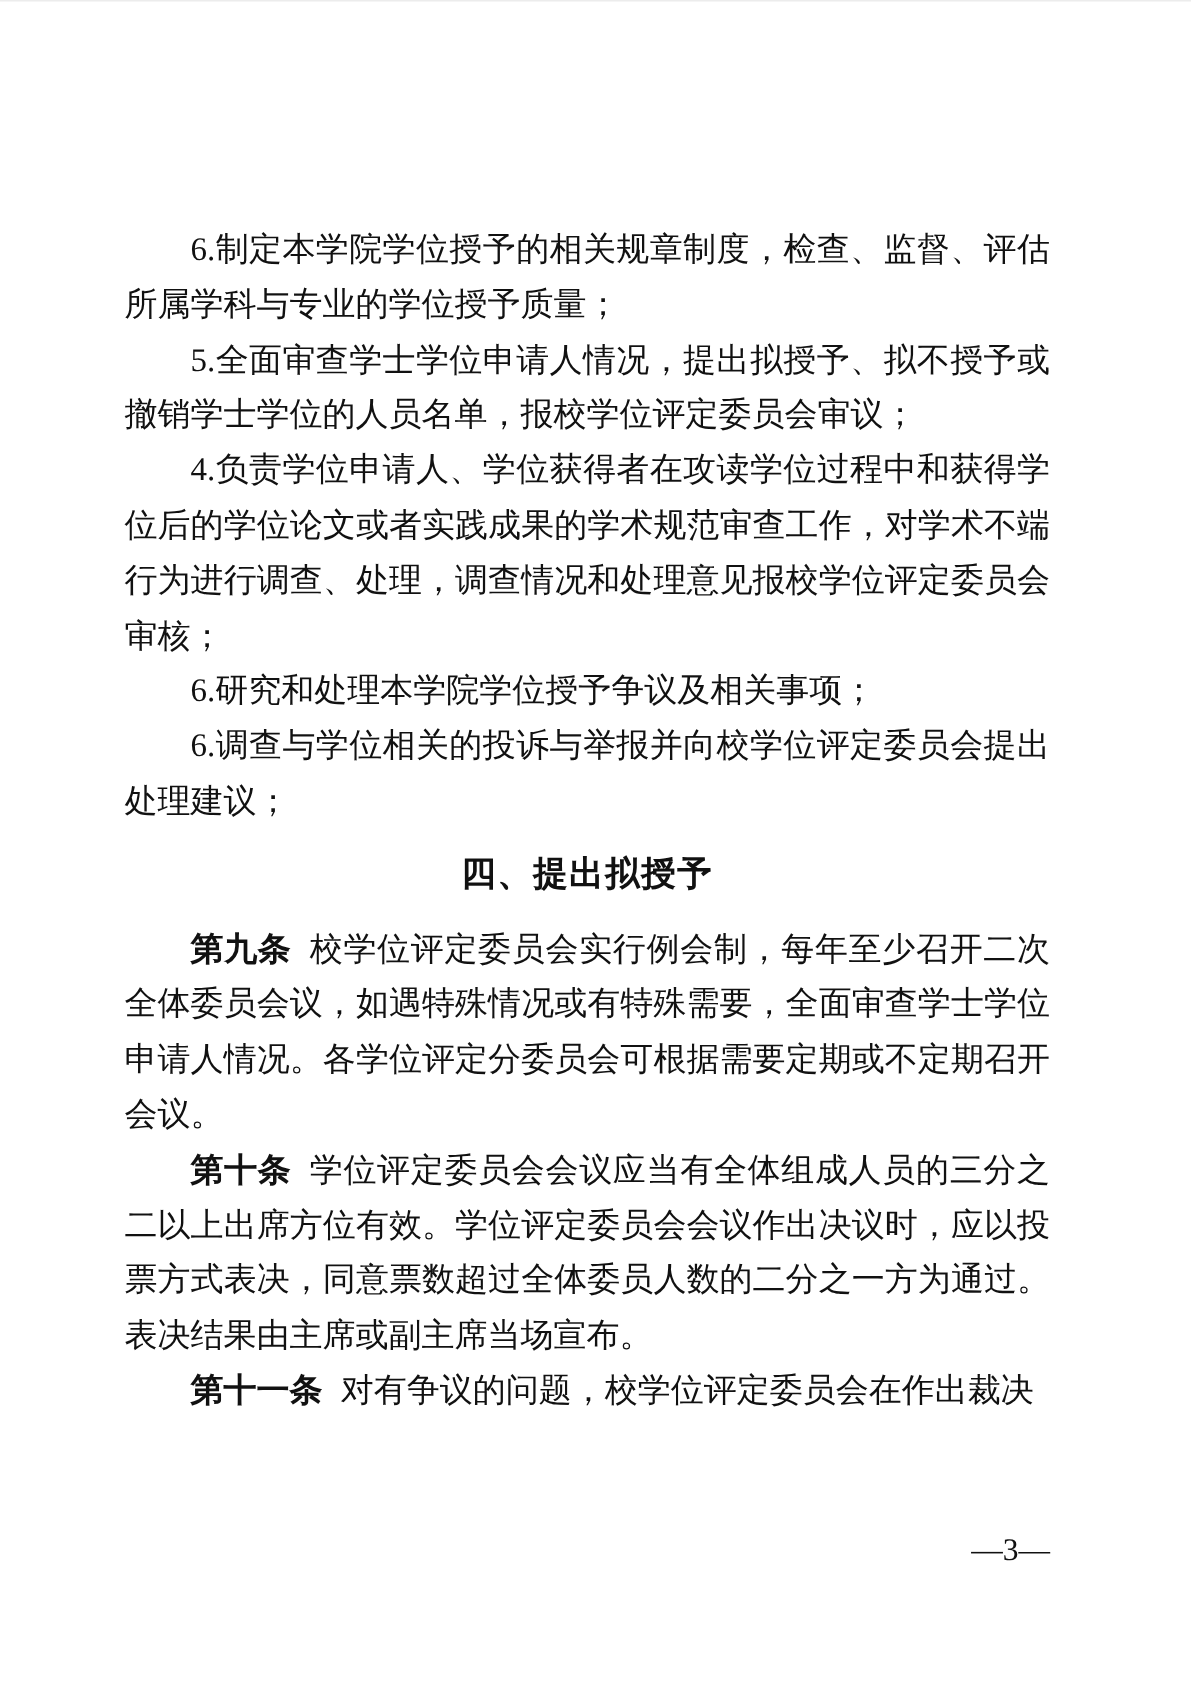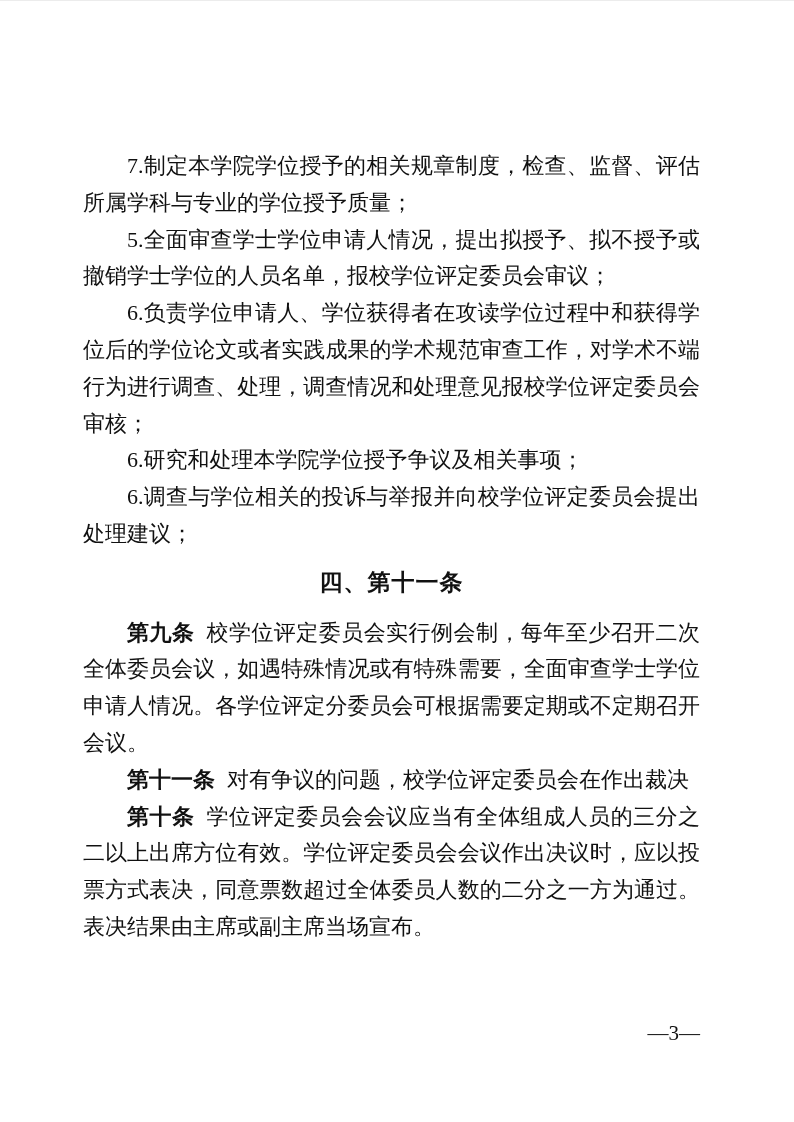--- a/index.html
+++ b/index.html
@@ -55,41 +55,41 @@
     color: #111111;
     font-family: "Liberation Serif", "DejaVu Serif", serif;
   }
 </style>
 </head>
 <body>
 
 <div class="page">
   <div class="content">
 
-    <p class="para">7.制定本学院学位授予的相关规章制度，检查、监督、评估所属学科与专业的学位授予质量；</p>
+    <p class="para">6.制定本学院学位授予的相关规章制度，检查、监督、评估所属学科与专业的学位授予质量；</p>
 
     <p class="para">5.全面审查学士学位申请人情况，提出拟授予、拟不授予或撤销学士学位的人员名单，报校学位评定委员会审议；</p>
 
-    <p class="para">6.负责学位申请人、学位获得者在攻读学位过程中和获得学位后的学位论文或者实践成果的学术规范审查工作，对学术不端行为进行调查、处理，调查情况和处理意见报校学位评定委员会审核；</p>
+    <p class="para">4.负责学位申请人、学位获得者在攻读学位过程中和获得学位后的学位论文或者实践成果的学术规范审查工作，对学术不端行为进行调查、处理，调查情况和处理意见报校学位评定委员会审核；</p>
 
     <p class="para">6.研究和处理本学院学位授予争议及相关事项；</p>
 
     <p class="para">6.调查与学位相关的投诉与举报并向校学位评定委员会提出处理建议；</p>
 
 
-    <h2 class="section-heading">四、第十一条</h2>
+    <h2 class="section-heading">四、提出拟授予</h2>
 
     <p class="para">
       <span class="article-label">第九条</span><span>校学位评定委员会实行例会制，每年至少召开二次全体委员会议，如遇特殊情况或有特殊需要，全面审查学士学位申请人情况。各学位评定分委员会可根据需要定期或不定期召开会议。</span>
     </p>
 
     <p class="para">
-      <span class="article-label">第十一条</span><span>对有争议的问题，校学位评定委员会在作出裁决</span>
+      <span class="article-label">第十条</span><span>学位评定委员会会议应当有全体组成人员的三分之二以上出席方位有效。学位评定委员会会议作出决议时，应以投票方式表决，同意票数超过全体委员人数的二分之一方为通过。表决结果由主席或副主席当场宣布。</span>
     </p>
 
     <p class="para">
-      <span class="article-label">第十条</span><span>学位评定委员会会议应当有全体组成人员的三分之二以上出席方位有效。学位评定委员会会议作出决议时，应以投票方式表决，同意票数超过全体委员人数的二分之一方为通过。表决结果由主席或副主席当场宣布。</span>
+      <span class="article-label">第十一条</span><span>对有争议的问题，校学位评定委员会在作出裁决</span>
     </p>
 
   </div>
 
   <div class="page-number">—3—</div>
 </div>
 
 </body></html>

